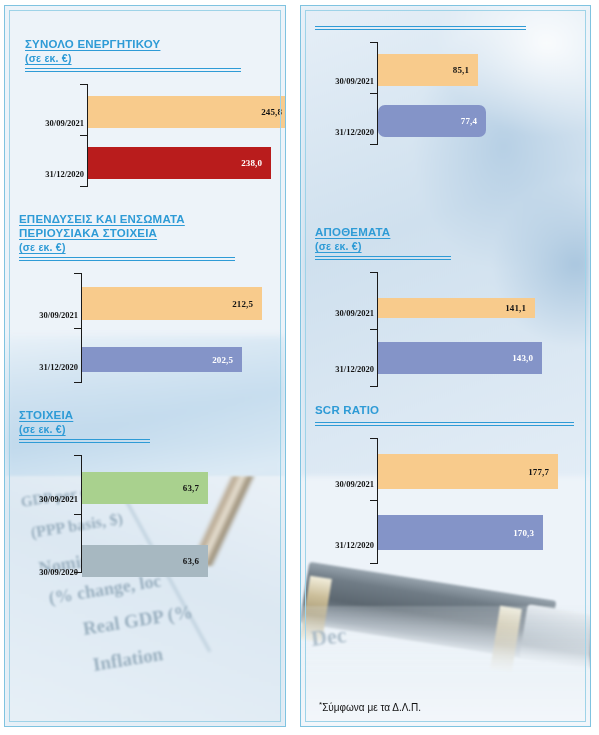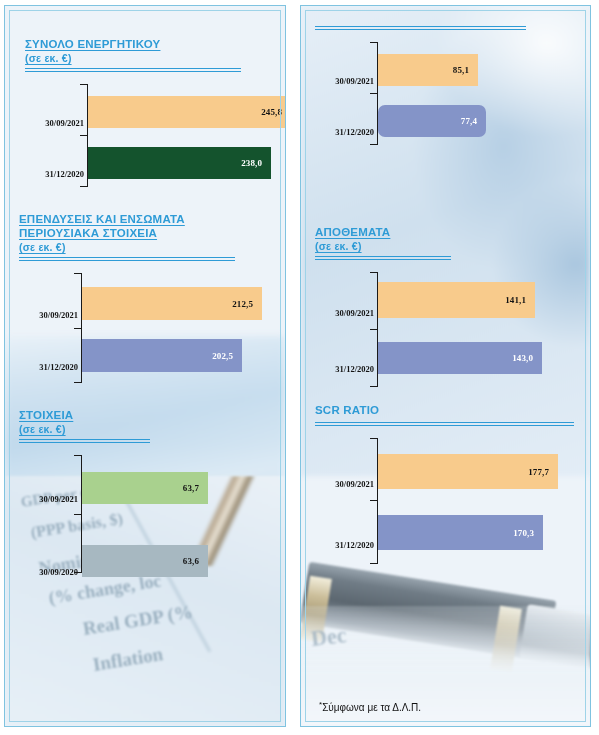--- a/index.html
+++ b/index.html
@@ -188,21 +188,21 @@
           <div class="tick" style="top:102px;"></div>
         </div>
         <div class="bar-row" style="position:absolute; top:12px; left:0; height:32px;">
           <div class="bar-label">30/09/2021</div>
           <div class="bar" style="width:203px; height:32px; background:#F8CB8C;">
             <span class="bar-value" style="color:#141414;">245,8</span>
           </div>
         </div>
         <div class="bar-row" style="position:absolute; top:63px; left:0; height:32px;">
           <div class="bar-label">31/12/2020</div>
-          <div class="bar" style="width:183px; height:32px; background:#14532d;">
+          <div class="bar" style="width:183px; height:32px; background:#b91c1c;">
             <span class="bar-value" style="color:#FFFFFF;">238,0</span>
           </div>
         </div>
       </div>
     </div>
 
     <div class="chart" style="left:14px; top:192px; width:255px;">
       <div class="chart-title">
         <span class="u"><span>ΕΠΕΝΔΥΣΕΙΣ ΚΑΙ ΕΝΣΩΜΑΤΑ
 ΠΕΡΙΟΥΣΙΑΚΑ ΣΤΟΙΧΕΙΑ</span>
@@ -216,21 +216,21 @@
           <div class="tick" style="top:109px;"></div>
         </div>
         <div class="bar-row" style="position:absolute; top:14px; left:0; height:33px;">
           <div class="bar-label">30/09/2021</div>
           <div class="bar" style="width:180px; height:33px; background:#F8CB8C;">
             <span class="bar-value" style="color:#141414;">212,5</span>
           </div>
         </div>
         <div class="bar-row" style="position:absolute; top:66px; left:0; height:33px;">
           <div class="bar-label">31/12/2020</div>
-          <div class="bar" style="width:160px; height:33px; background:#8494C8;">
+          <div class="bar" style="width:160px; height:25px; background:#8494C8;">
             <span class="bar-value" style="color:#FFFFFF;">202,5</span>
           </div>
         </div>
       </div>
     </div>
 
     <div class="chart" style="left:14px; top:388px; width:255px;">
       <div class="chart-title">
         <span class="u"><span>ΣΤΟΙΧΕΙΑ</span>
         <span class="sub">(σε εκ. €)</span></span>
@@ -304,21 +304,21 @@
       </div>
       <div class="title-rule" style="width:136px;"></div>
       <div class="plot" style="height:115px; margin-left:62px;">
         <div class="axis">
           <div class="tick" style="top:0;"></div>
           <div class="tick" style="top:57px;"></div>
           <div class="tick" style="top:114px;"></div>
         </div>
         <div class="bar-row" style="position:absolute; top:14px; left:0; height:32px;">
           <div class="bar-label">30/09/2021</div>
-          <div class="bar" style="width:157px; height:36px; background:#F8CB8C;">
+          <div class="bar" style="width:157px; height:20px; background:#F8CB8C;">
             <span class="bar-value" style="color:#141414;">141,1</span>
           </div>
         </div>
         <div class="bar-row" style="position:absolute; top:70px; left:0; height:32px;">
           <div class="bar-label">31/12/2020</div>
           <div class="bar" style="width:164px; height:32px; background:#8494C8;">
             <span class="bar-value" style="color:#FFFFFF;">143,0</span>
           </div>
         </div>
       </div>

